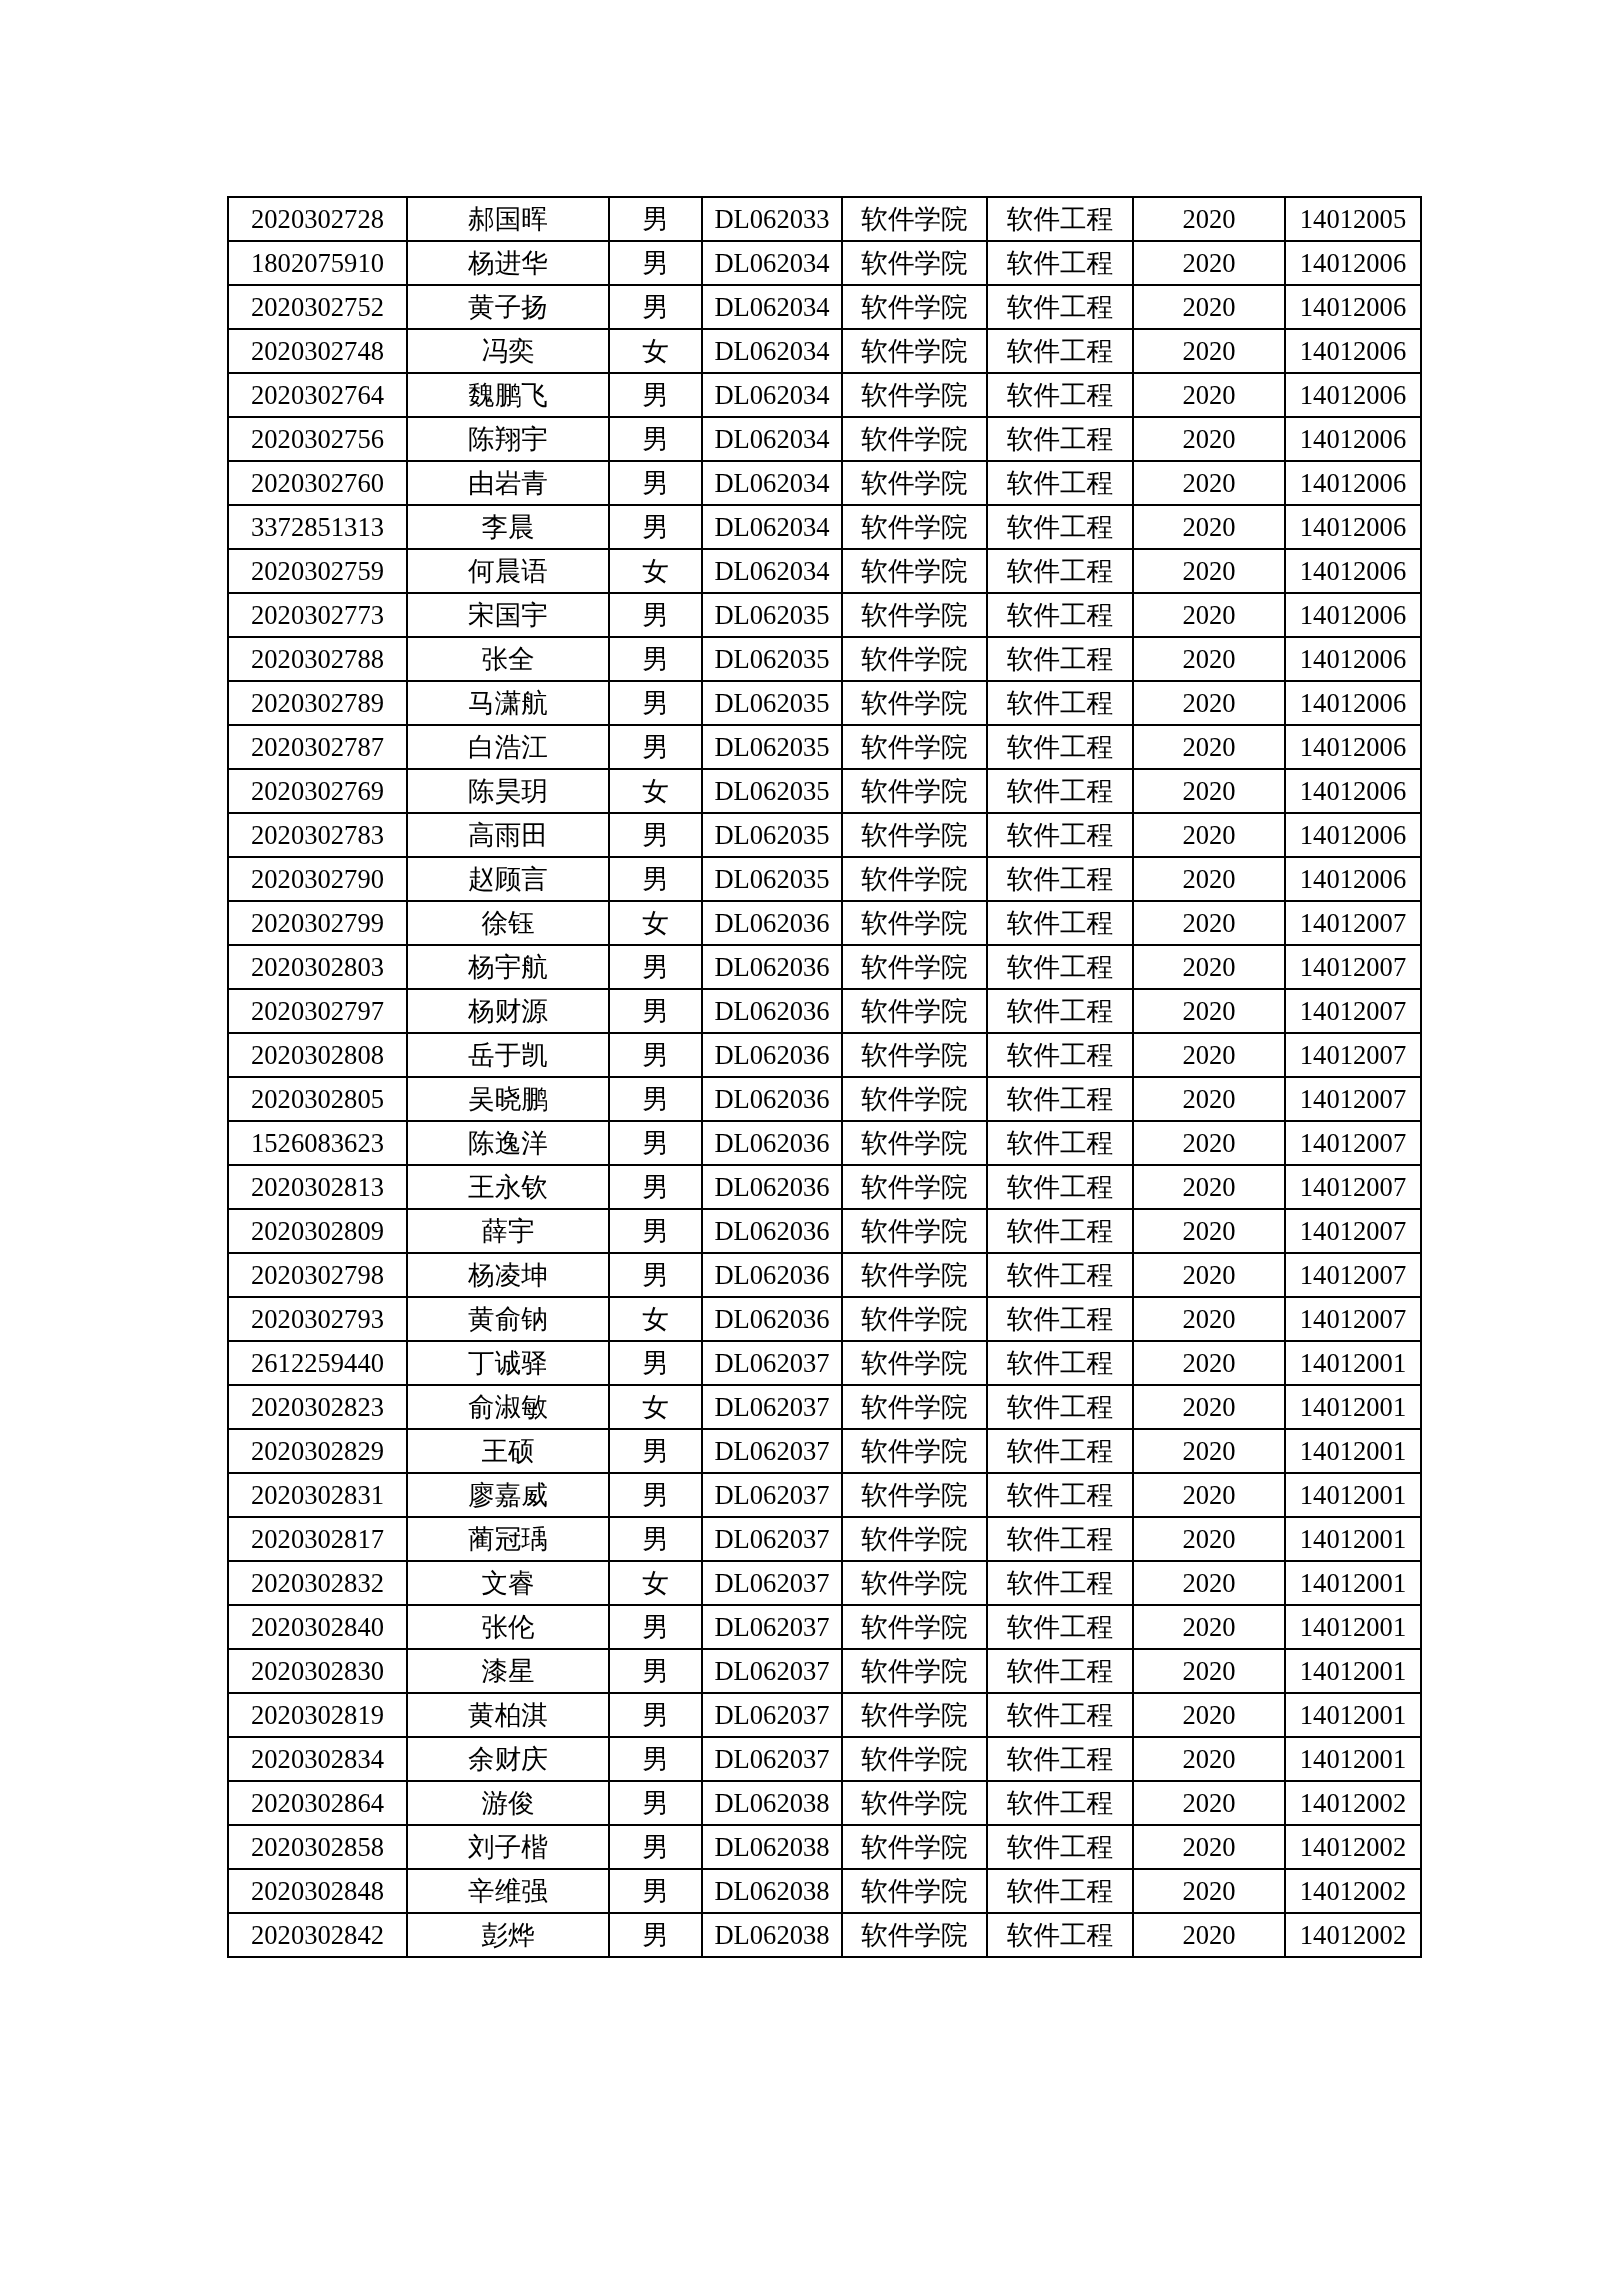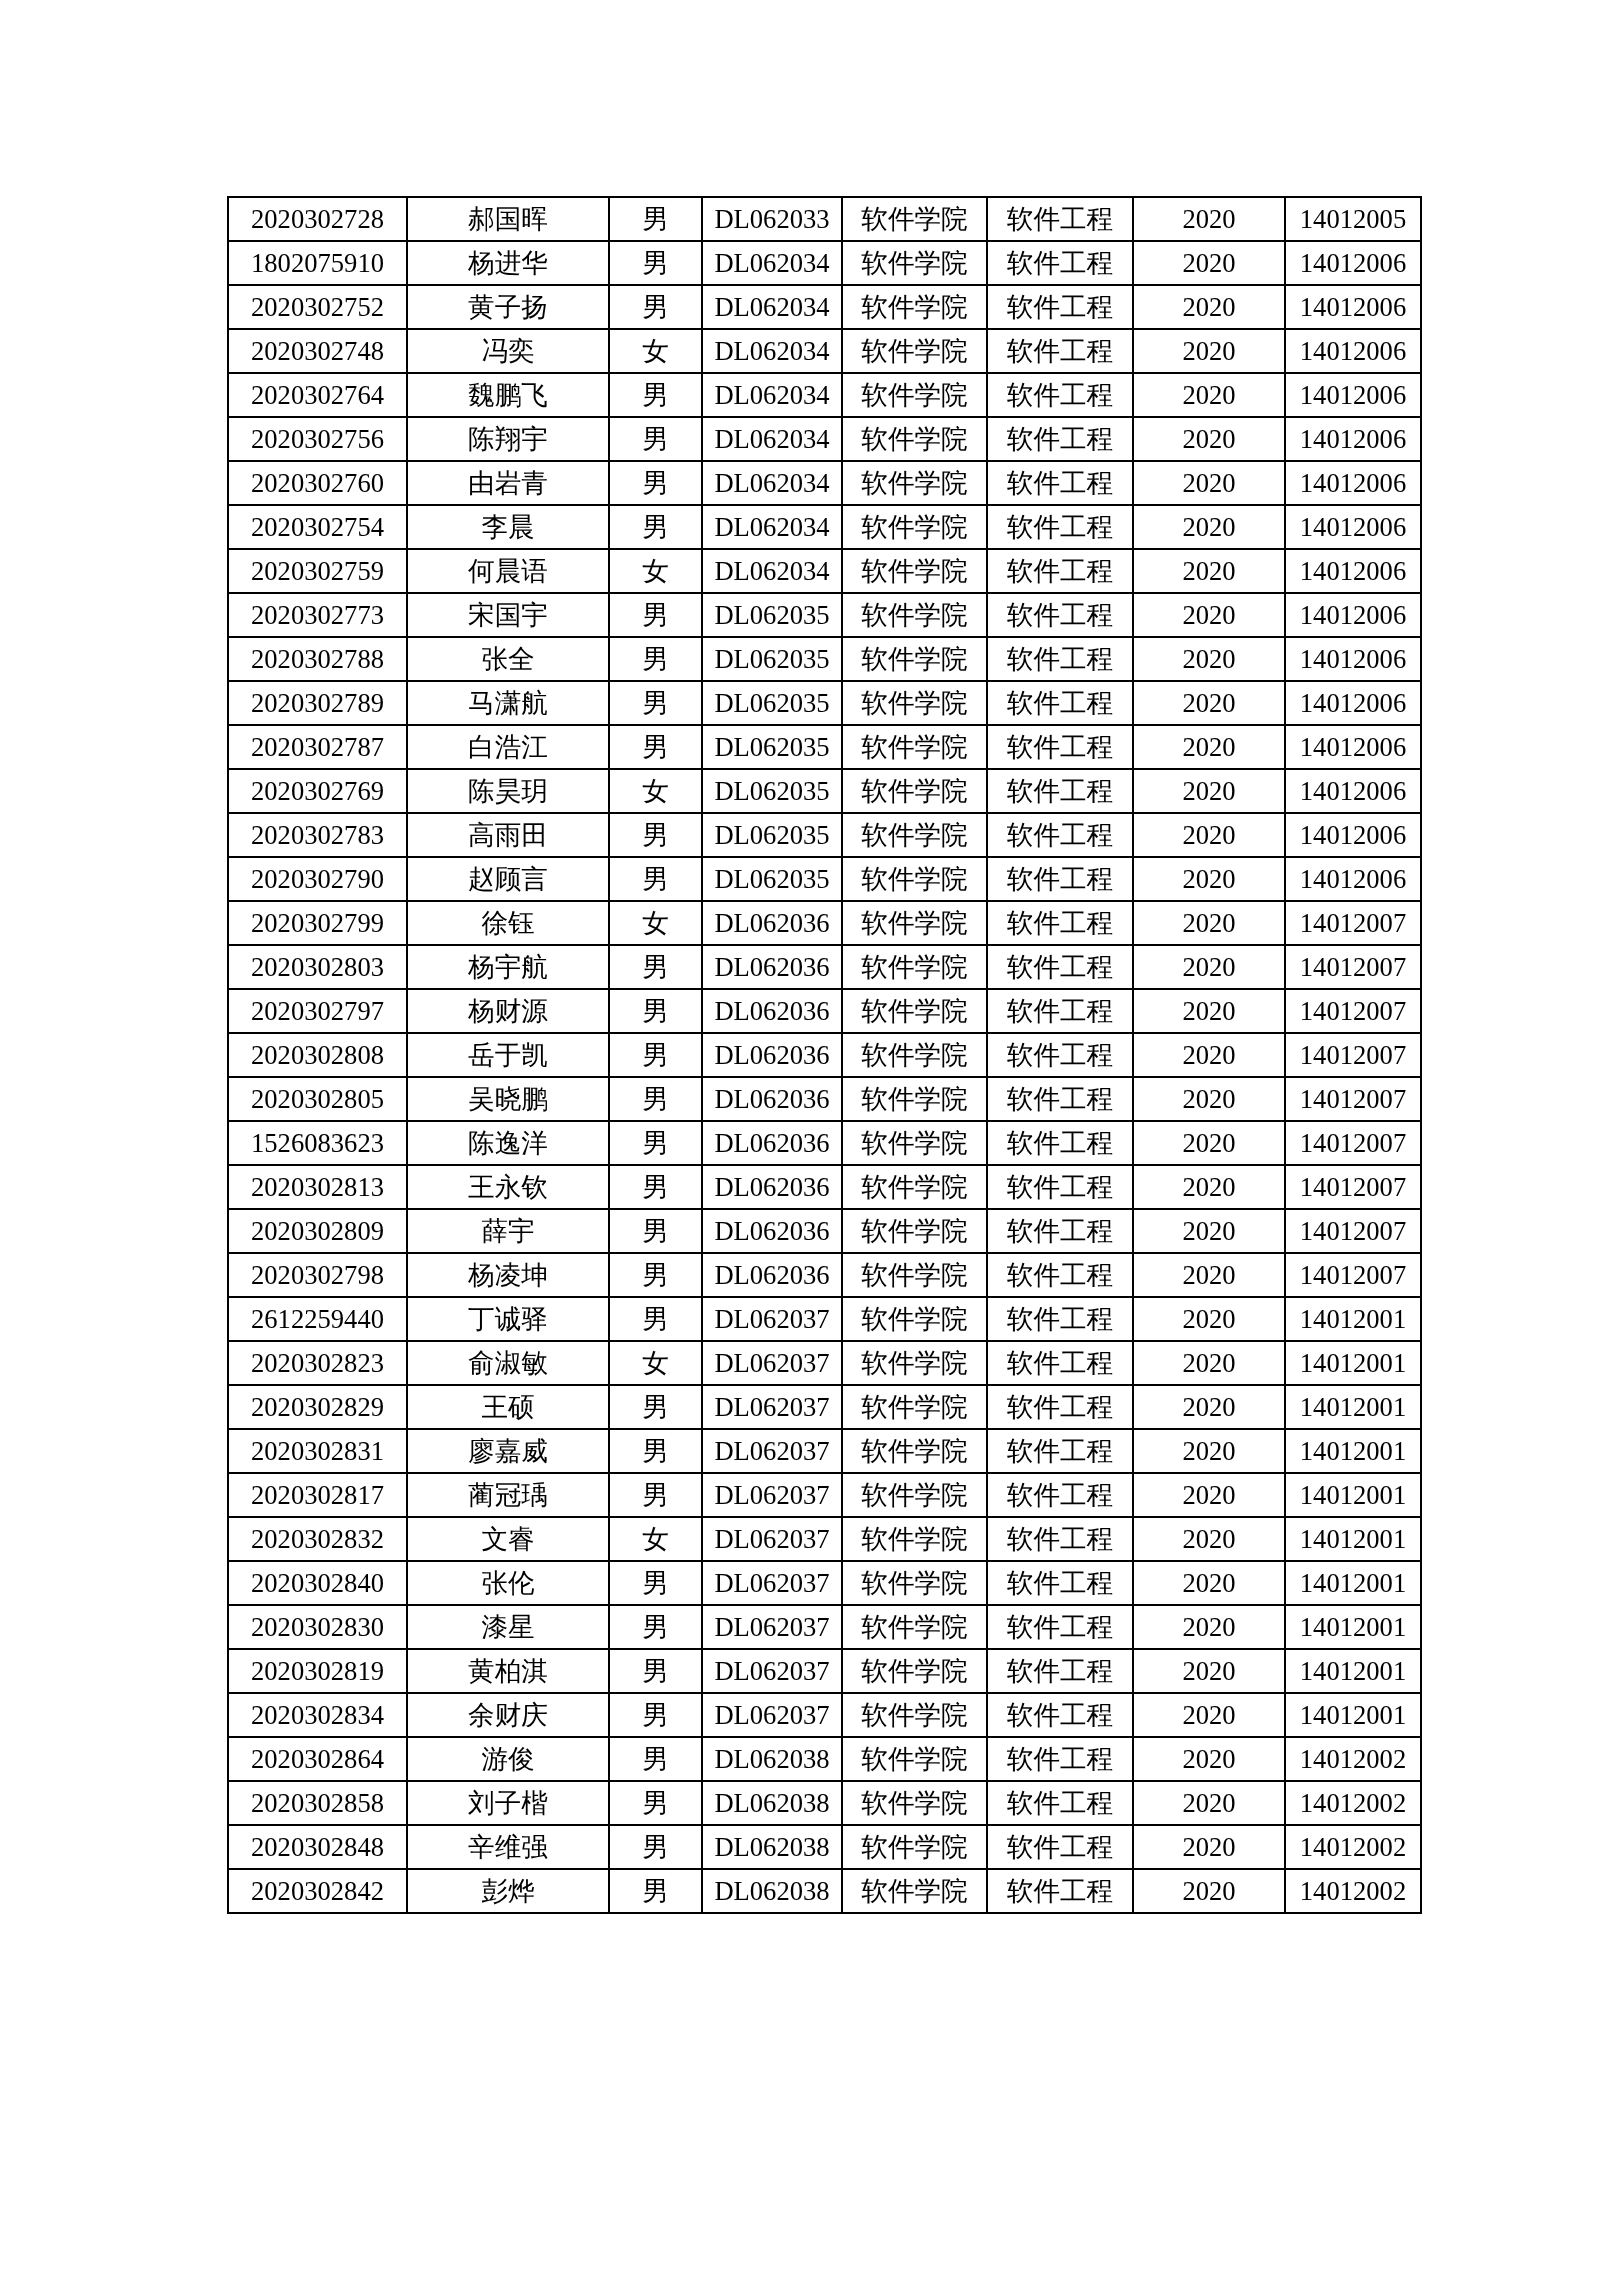--- a/index.html
+++ b/index.html
@@ -121,21 +121,21 @@
           <td class="c-id">2020302760</td>
           <td class="c-name">由岩青</td>
           <td class="c-gender">男</td>
           <td class="c-class">DL062034</td>
           <td class="c-college">软件学院</td>
           <td class="c-major">软件工程</td>
           <td class="c-year">2020</td>
           <td class="c-code">14012006</td>
         </tr>
         <tr>
-          <td class="c-id">2020302754</td>
+          <td class="c-id">3372851313</td>
           <td class="c-name">李晨</td>
           <td class="c-gender">男</td>
           <td class="c-class">DL062034</td>
           <td class="c-college">软件学院</td>
           <td class="c-major">软件工程</td>
           <td class="c-year">2020</td>
           <td class="c-code">14012006</td>
         </tr>
         <tr>
           <td class="c-id">2020302759</td>
@@ -294,20 +294,30 @@
           <td class="c-class">DL062036</td>
           <td class="c-college">软件学院</td>
           <td class="c-major">软件工程</td>
           <td class="c-year">2020</td>
           <td class="c-code">14012007</td>
         </tr>
         <tr>
           <td class="c-id">2020302798</td>
           <td class="c-name">杨凌坤</td>
           <td class="c-gender">男</td>
+          <td class="c-class">DL062036</td>
+          <td class="c-college">软件学院</td>
+          <td class="c-major">软件工程</td>
+          <td class="c-year">2020</td>
+          <td class="c-code">14012007</td>
+        </tr>
+        <tr>
+          <td class="c-id">2020302793</td>
+          <td class="c-name">黄俞钠</td>
+          <td class="c-gender">女</td>
           <td class="c-class">DL062036</td>
           <td class="c-college">软件学院</td>
           <td class="c-major">软件工程</td>
           <td class="c-year">2020</td>
           <td class="c-code">14012007</td>
         </tr>
         <tr>
           <td class="c-id">2612259440</td>
           <td class="c-name">丁诚驿</td>
           <td class="c-gender">男</td>

